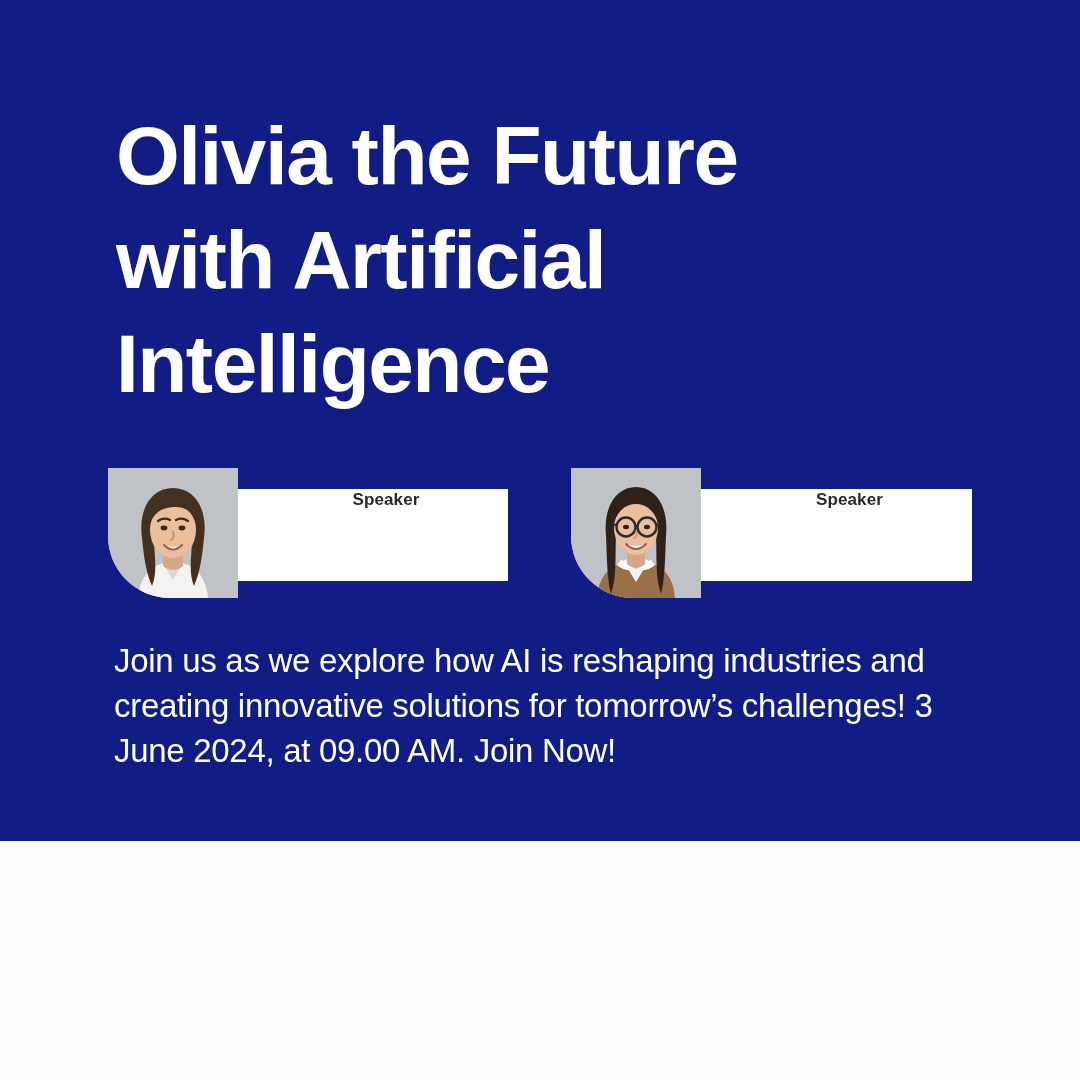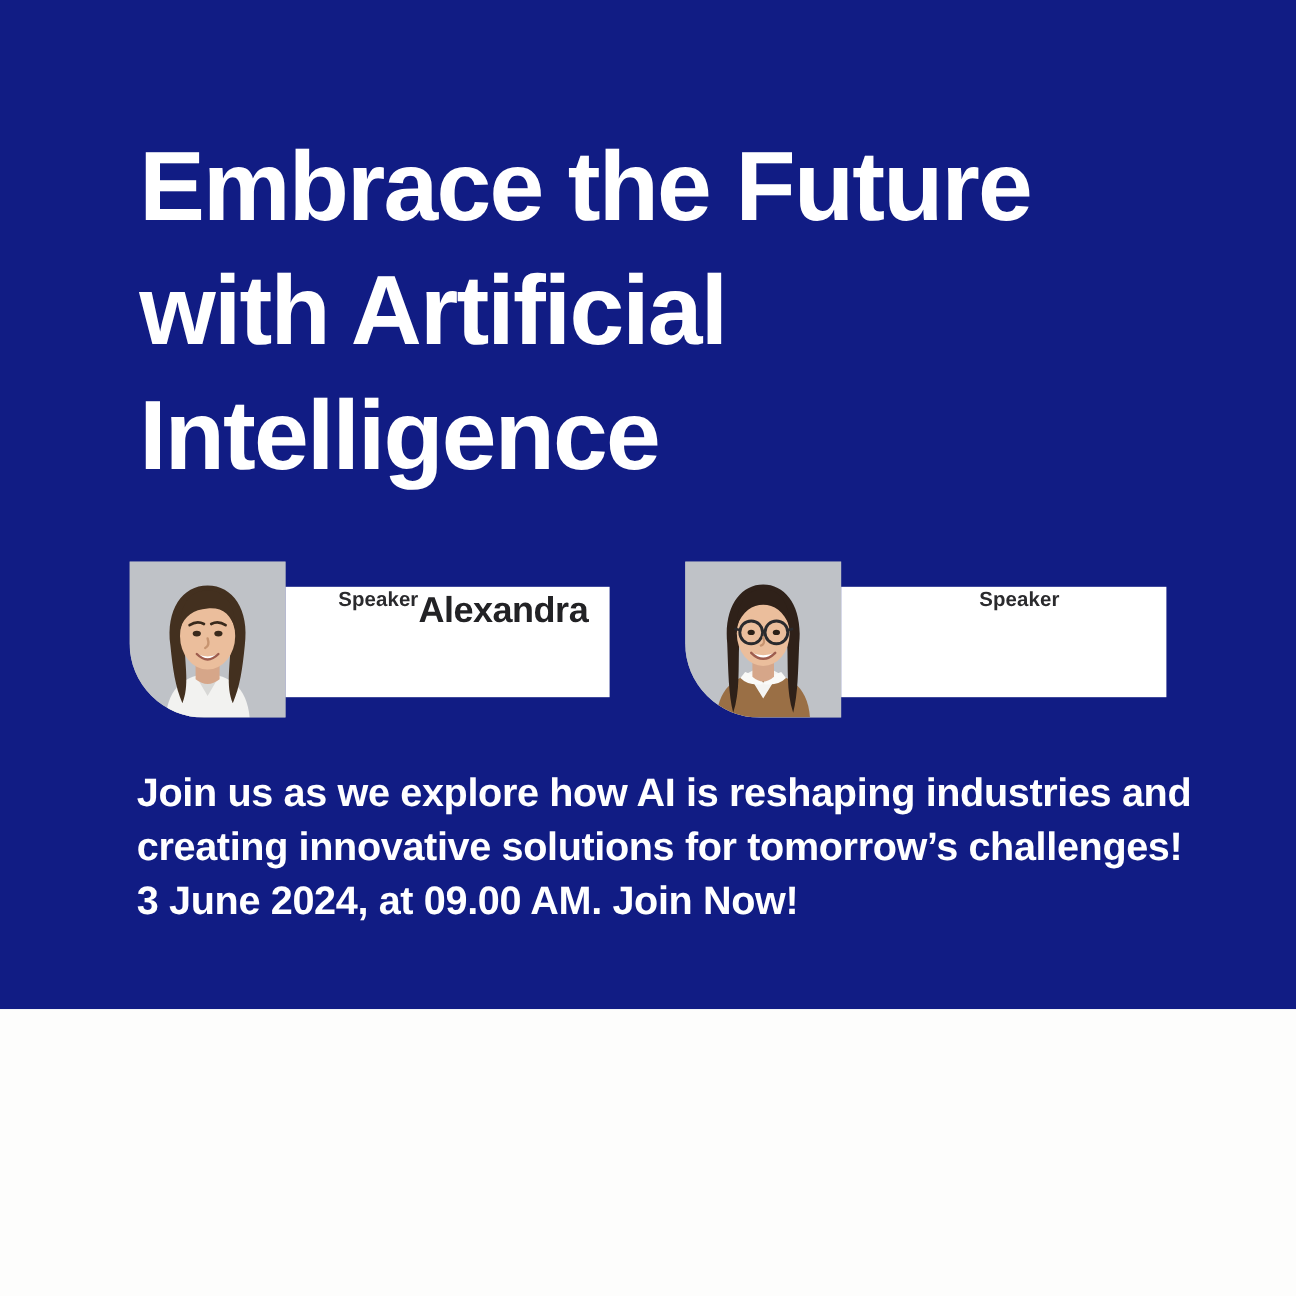--- a/index.html
+++ b/index.html
@@ -98,21 +98,21 @@
 
   
   .body-copy {
     position: absolute;
     left: 114px;
     top: 638px;
     width: 880px;
     color: #FFFFFF;
     font-size: 33px;
     line-height: 45px;
-    font-weight: 700;
+    font-weight: 400;
     letter-spacing: -0.3px;
     white-space: pre-line;
   }
 
   
   .footer {
     position: absolute;
     left: 0;
     top: 841px;
     width: 1080px;
@@ -120,21 +120,21 @@
     background: #FDFDFC;
   }
 </style>
 </head>
 <body>
 
 <div id="poster">
 
   <div class="hero">
 
-    <div class="headline">Embrace the Future
+    <div class="headline">Olivia the Future
 with Artificial
 Intelligence</div>
 
     <div class="speaker speaker-1">
       <div class="speaker-photo">
         <svg width="130" height="130" viewBox="0 0 130 130" aria-hidden="true">
           <rect x="0" y="0" width="130" height="130" fill="#BFC2C7"></rect>
 
           <path d="M30 130 C32 104 48 94 65 94 C82 94 98 104 100 130 Z" fill="#F2F2F0"></path>
           <path d="M55 95 L65 112 L75 95 L70 92 L65 99 L60 92 Z" fill="#D8D8D6"></path>
@@ -154,21 +154,20 @@
           <path d="M68 52 q6 -3 12 1" stroke="#3A2A1C" stroke-width="2.2" fill="none" stroke-linecap="round"></path>
 
           <path d="M65 64 q2 6 -2 8" stroke="#C79470" stroke-width="2" fill="none" stroke-linecap="round"></path>
 
           <path d="M56 77 q9 8 18 0 q-9 4 -18 0 Z" fill="#FFFFFF"></path>
           <path d="M56 77 q9 9 18 0" stroke="#9E5D4E" stroke-width="2" fill="none" stroke-linecap="round"></path>
         </svg>
       </div>
       <div class="speaker-card">
         <div class="speaker-role">Speaker</div>
-        <div class="speaker-name">Alexandra</div>
       </div>
     </div>
 
     <div class="speaker speaker-2">
       <div class="speaker-photo">
         <svg width="130" height="130" viewBox="0 0 130 130" aria-hidden="true">
           <rect x="0" y="0" width="130" height="130" fill="#BFC2C7"></rect>
 
           <path d="M26 130 C28 102 46 93 65 93 C84 93 102 102 104 130 Z" fill="#9A6F45"></path>
 

